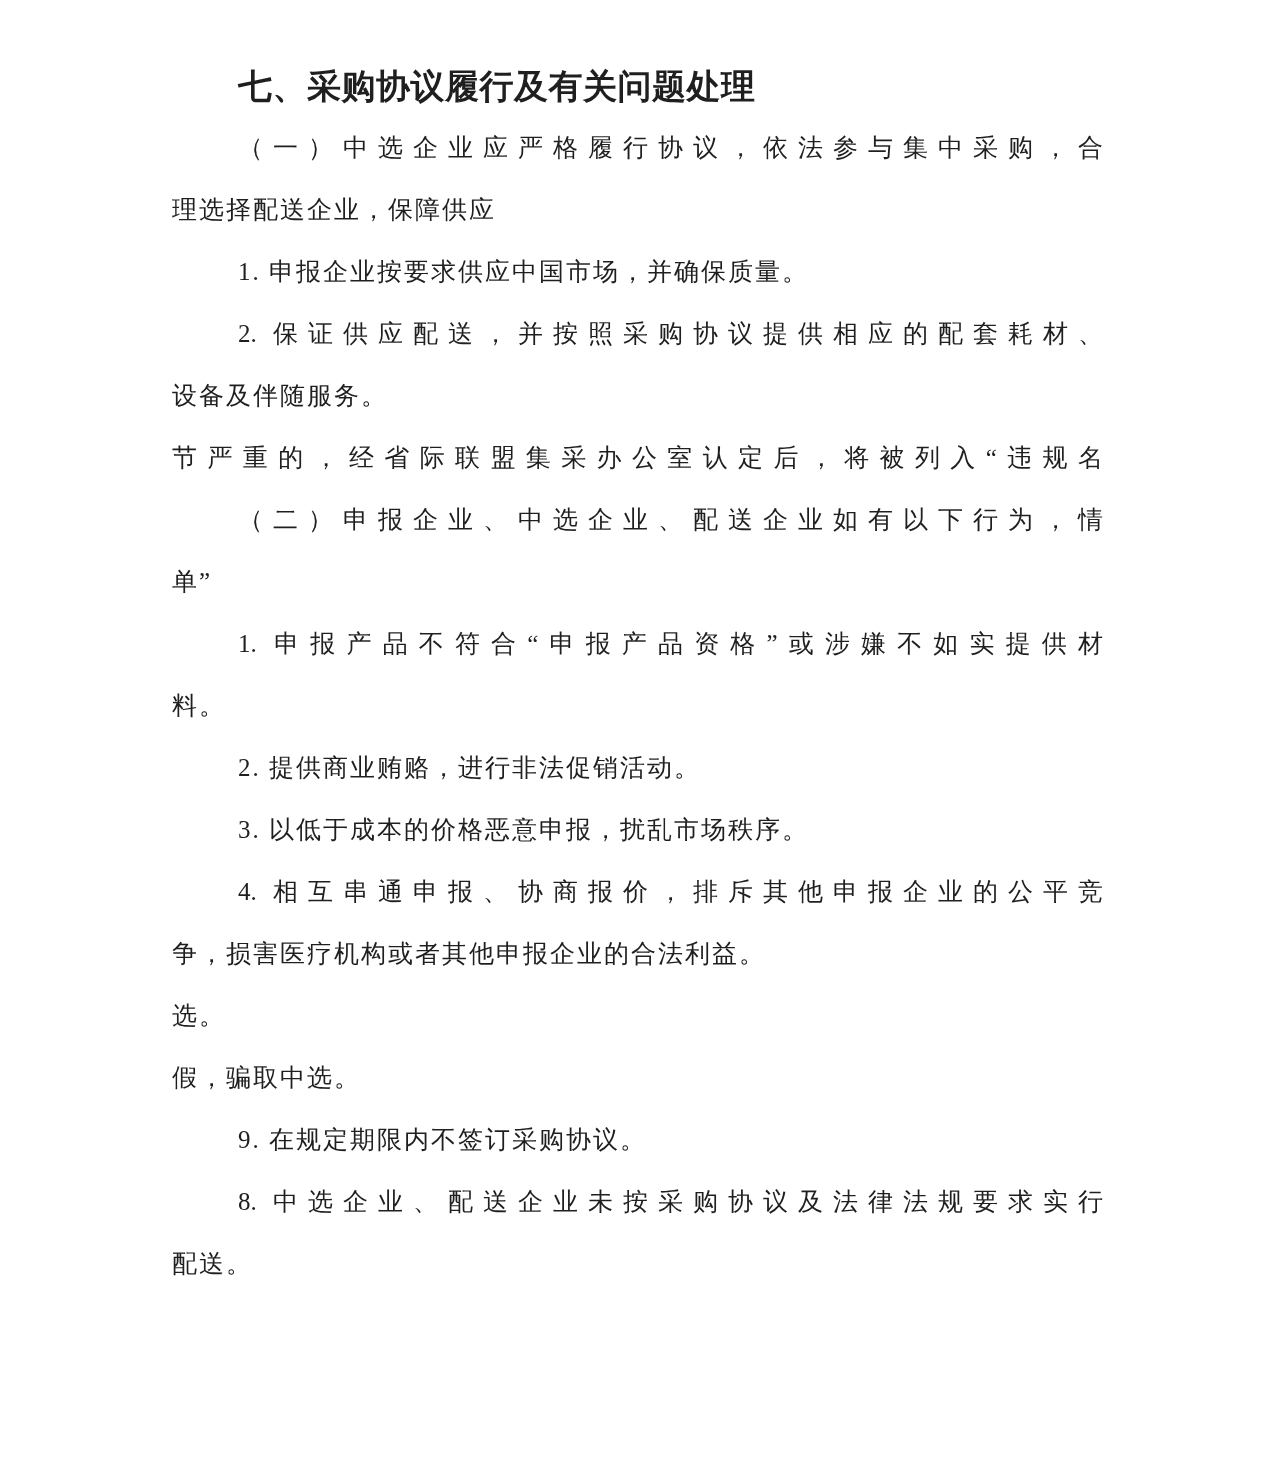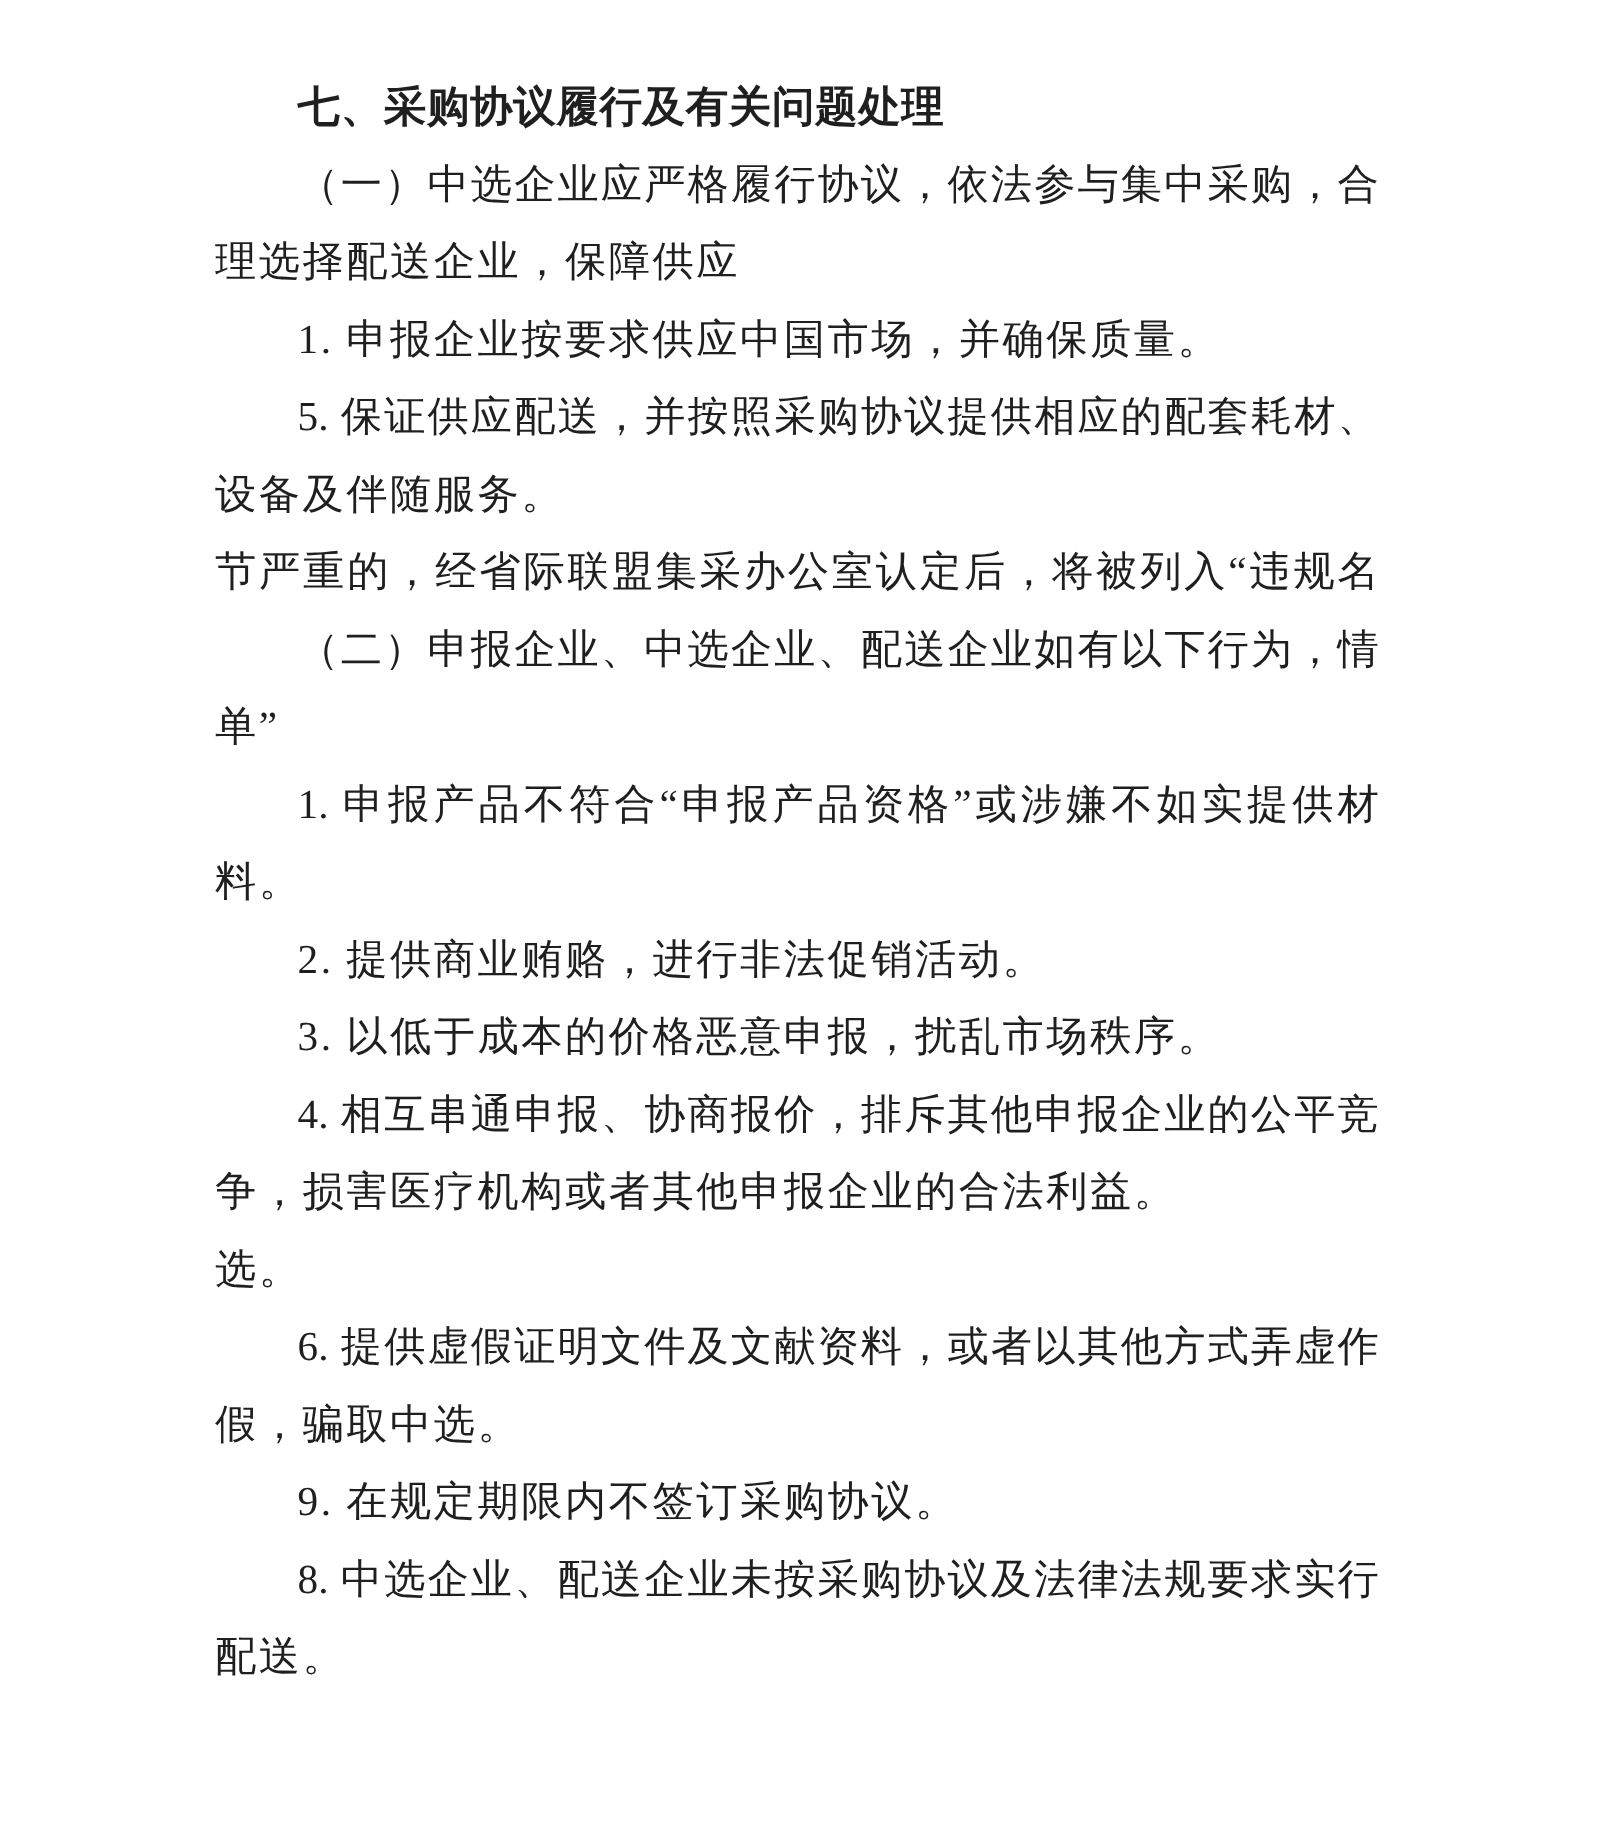--- a/index.html
+++ b/index.html
@@ -16,21 +16,21 @@
   }
   .doc {
     position: absolute;
     top: 55px;
     left: 172px;
     width: 931px;
     color: #1f1f1f;
   }
   .line {
     font-family: "Liberation Serif", "DejaVu Serif", serif;
-    font-size: 33px;
+    font-size: 25px;
     height: 62px;
     line-height: 62px;
     letter-spacing: 2px;
     white-space: nowrap;
   }
   .line.just {
     white-space: normal;
     letter-spacing: normal;
     text-align: justify;
     text-align-last: justify;
@@ -47,31 +47,30 @@
 </style>
 </head>
 <body>
 
 <div class="page">
   <div class="doc">
     <div class="line head indent">七、采购协议履行及有关问题处理</div>
     <div class="line indent just">（一）中选企业应严格履行协议，依法参与集中采购，合</div>
     <div class="line">理选择配送企业，保障供应</div>
     <div class="line indent">1. 申报企业按要求供应中国市场，并确保质量。</div>
-    <div class="line indent just">5. 保证供应配送，并按照采购协议提供相应的配套耗材、</div>
+    <div class="line indent just">2. 保证供应配送，并按照采购协议提供相应的配套耗材、</div>
     <div class="line">设备及伴随服务。</div>
     <div class="line just">节严重的，经省际联盟集采办公室认定后，将被列入“违规名</div>
     <div class="line indent just">（二）申报企业、中选企业、配送企业如有以下行为，情</div>
     <div class="line">单”</div>
     <div class="line indent just">1. 申报产品不符合“申报产品资格”或涉嫌不如实提供材</div>
     <div class="line">料。</div>
     <div class="line indent">2. 提供商业贿赂，进行非法促销活动。</div>
     <div class="line indent">3. 以低于成本的价格恶意申报，扰乱市场秩序。</div>
     <div class="line indent just">4. 相互串通申报、协商报价，排斥其他申报企业的公平竞</div>
     <div class="line">争，损害医疗机构或者其他申报企业的合法利益。</div>
     <div class="line">选。</div>
-    <div class="line indent just">6. 提供虚假证明文件及文献资料，或者以其他方式弄虚作</div>
     <div class="line">假，骗取中选。</div>
     <div class="line indent">9. 在规定期限内不签订采购协议。</div>
     <div class="line indent just">8. 中选企业、配送企业未按采购协议及法律法规要求实行</div>
     <div class="line">配送。</div>
   </div>
 </div>
 
 </body></html>

